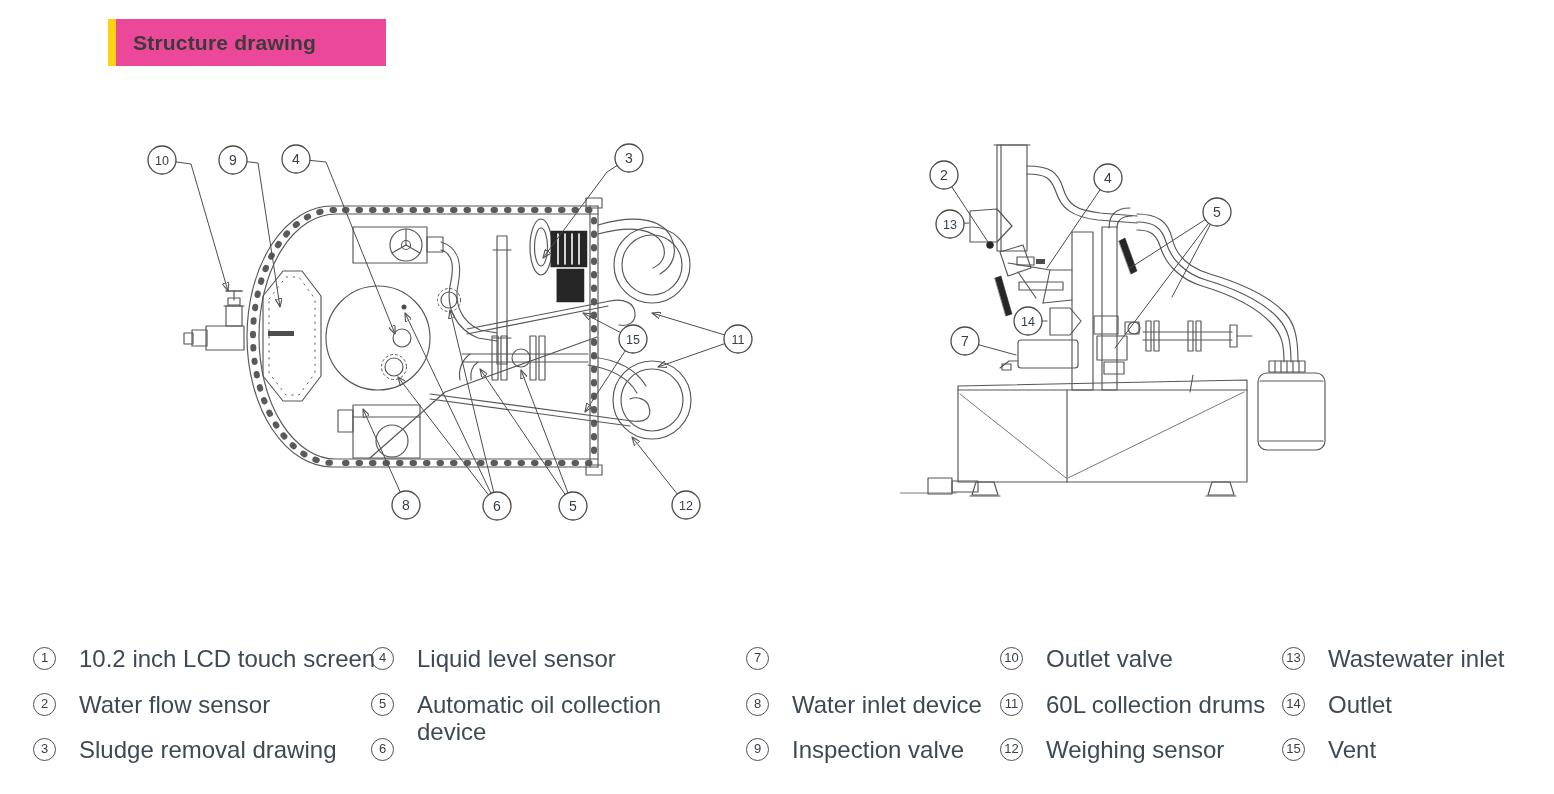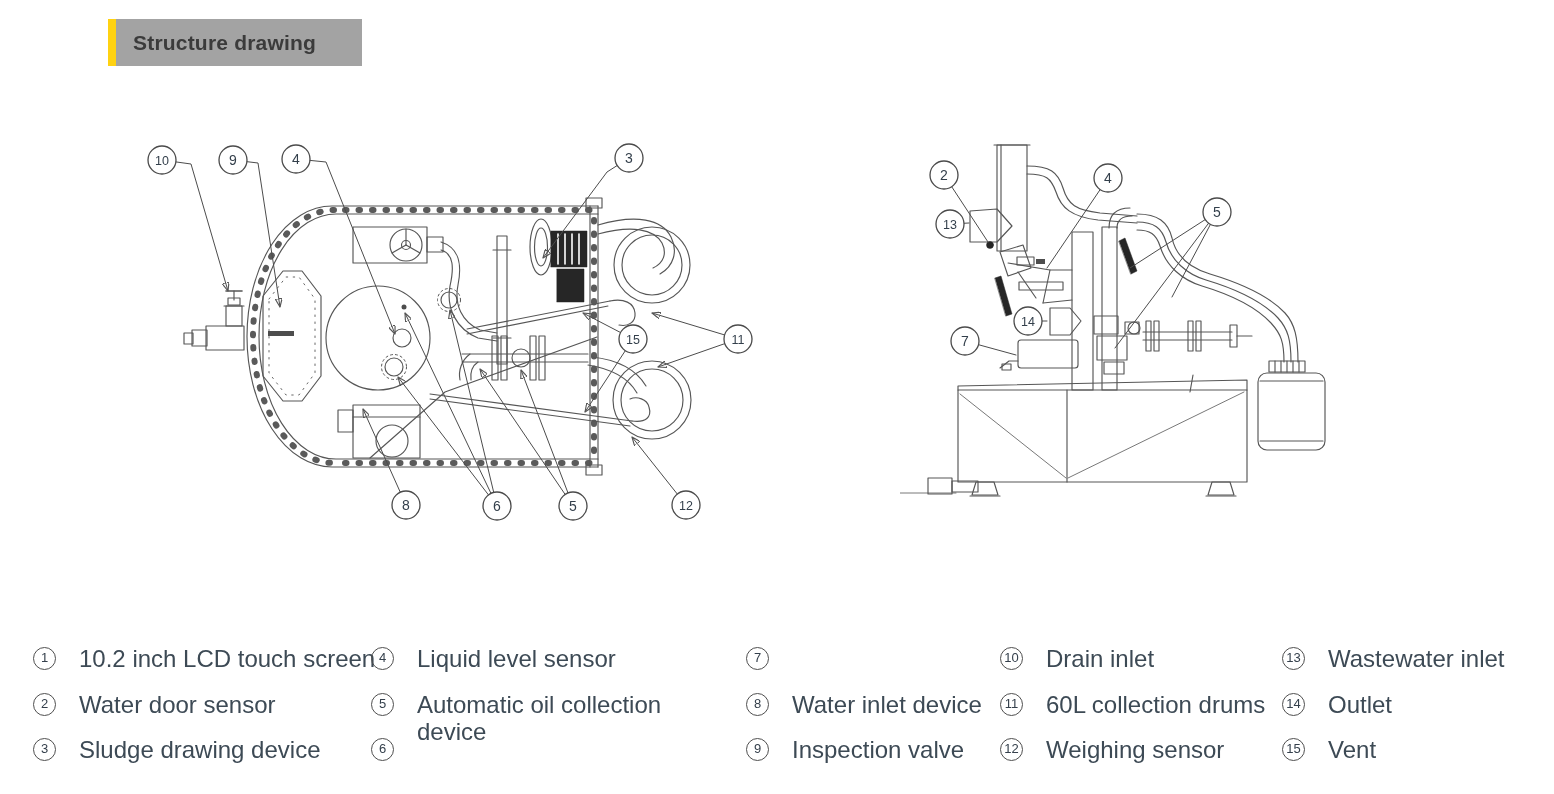--- a/index.html
+++ b/index.html
@@ -1,19 +1,19 @@
 <!DOCTYPE html>
 <html><head>
 <meta charset="utf-8">
 <style>
   html,body{margin:0;padding:0;background:#fff;}
   #page{position:relative;width:1554px;height:794px;background:#ffffff;overflow:hidden;
         font-family:"Liberation Sans",sans-serif;}
   
-  .hdr{position:absolute;left:108px;top:19px;width:254px;height:47px;background:#a3a3a3;}
+  .hdr{position:absolute;left:108px;top:19px;width:254px;height:47px;background:#ec4899;padding-left:24px;}
   .hdr-bar{position:absolute;left:0;top:0;width:8px;height:47px;background:#FFD211;}
   .hdr-title{position:absolute;left:25px;top:0;line-height:47px;font-size:21px;font-weight:bold;
              color:#3b3b3b;letter-spacing:.2px;white-space:nowrap;}
   
   .dwg{position:absolute;}
   #svg-top{left:140px;top:130px;}
   #svg-side{left:900px;top:110px;}
   .d path,.d rect,.d circle,.d line,.d ellipse,.d polyline,.d polygon,.d g{
       fill:none;stroke:#565656;stroke-width:1.15;stroke-linejoin:round;stroke-linecap:round;}
   .d .thin{stroke-width:.8;}
@@ -350,25 +350,25 @@
       </g>
     </svg>
 
   <div id="legend">
       <div class="leg-row" style="left: 33px; top: 647px;">
         <span class="leg-circle">1</span>
         <span class="leg-label" style="width: 300px;">10.2 inch LCD touch screen</span>
       </div>
       <div class="leg-row" style="left: 33px; top: 692.5px;">
         <span class="leg-circle">2</span>
-        <span class="leg-label" style="width: 300px;">Water door sensor</span>
+        <span class="leg-label" style="width: 300px;">Water flow sensor</span>
       </div>
       <div class="leg-row" style="left: 33px; top: 738px;">
         <span class="leg-circle">3</span>
-        <span class="leg-label" style="width: 300px;">Sludge drawing device</span>
+        <span class="leg-label" style="width: 300px;">Sludge removal drawing</span>
       </div>
       <div class="leg-row" style="left: 371px; top: 647px;">
         <span class="leg-circle">4</span>
         <span class="leg-label" style="width: 272px;">Liquid level sensor</span>
       </div>
       <div class="leg-row" style="left: 371px; top: 692.5px;">
         <span class="leg-circle">5</span>
         <span class="leg-label" style="width: 272px;">Automatic oil collection device</span>
       </div>
       <div class="leg-row" style="left: 371px; top: 738px;">
@@ -380,21 +380,21 @@
       <div class="leg-row" style="left: 746px; top: 692.5px;">
         <span class="leg-circle">8</span>
         <span class="leg-label" style="width: 225px;">Water inlet device</span>
       </div>
       <div class="leg-row" style="left: 746px; top: 738px;">
         <span class="leg-circle">9</span>
         <span class="leg-label" style="width: 225px;">Inspection valve</span>
       </div>
       <div class="leg-row" style="left: 1000px; top: 647px;">
         <span class="leg-circle">10</span>
-        <span class="leg-label" style="width: 255px;">Drain inlet</span>
+        <span class="leg-label" style="width: 255px;">Outlet valve</span>
       </div>
       <div class="leg-row" style="left: 1000px; top: 692.5px;">
         <span class="leg-circle">11</span>
         <span class="leg-label" style="width: 255px;">60L collection drums</span>
       </div>
       <div class="leg-row" style="left: 1000px; top: 738px;">
         <span class="leg-circle">12</span>
         <span class="leg-label" style="width: 255px;">Weighing sensor</span>
       </div>
       <div class="leg-row" style="left: 1282px; top: 647px;">

